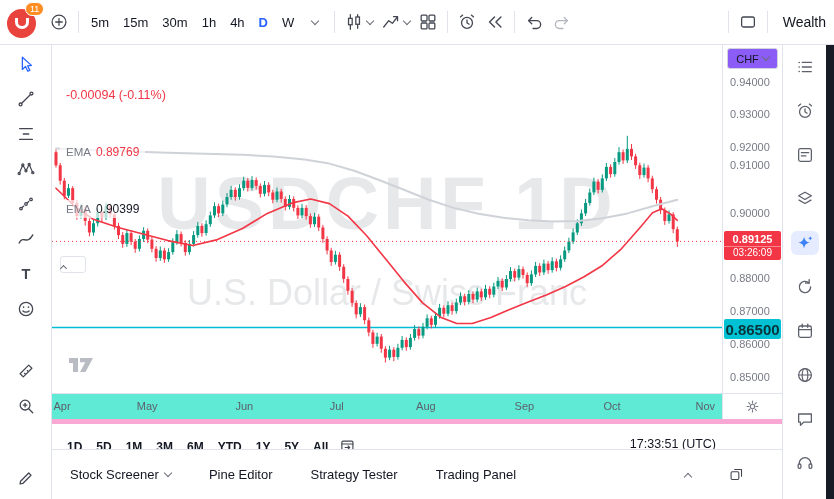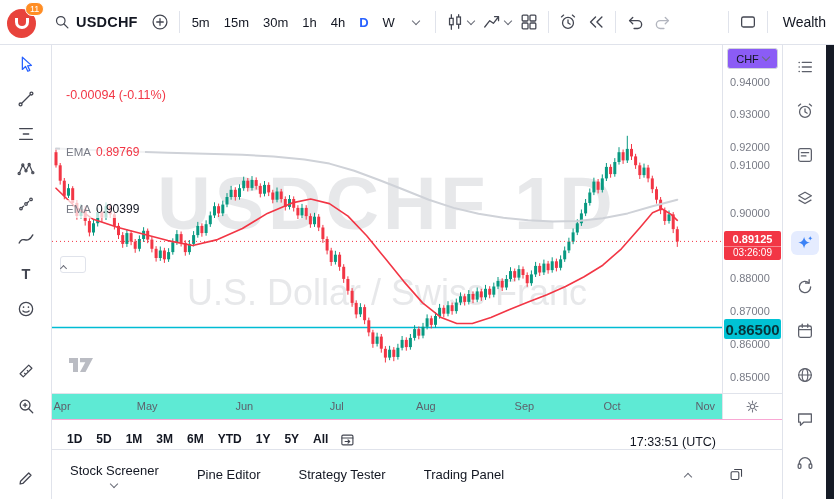--- a/index.html
+++ b/index.html
@@ -79,30 +79,30 @@
   .lb-price { font-size: 11px; font-weight: 600; padding: 1.5px 0; }
   .lb-count { font-size: 10px; padding: 0 0 1.5px; border-top: 1px solid rgba(255,255,255,.4); }
   .level-badge { position: absolute; left: 1px; width: 57px; background: #00c2d4; color: #07343a;
     font-size: 15px; font-weight: 600; text-align: center; border-radius: 2px; padding: 1.5px 0; z-index: 4; }
   .axis-corner { position: absolute; left: 722px; top: 393px; width: 60px; height: 26px; background: #fff;
     border-left: 1px solid #e0e3eb; border-top: 1px solid #e0e3eb; display: flex; align-items: center;
     justify-content: center; z-index: 5; }
 
   
   .range-bar { position: absolute; left: 52px; top: 419px; width: 730px; height: 30px; background: #fff;
-    border-top: 1px solid #f9a8d4; display: flex; align-items: flex-end; padding: 0 8px; z-index: 5; }
+    border-top: 5px solid #f9a8d4; display: flex; align-items: flex-start; padding: 13px 8px; z-index: 5; }
   .ri { font-size: 12px; font-weight: 600; color: #131722; padding: 3px 7px; border-radius: 3px; cursor: pointer; }
   .goto-date { margin-left: 4px; cursor: pointer; display: flex; align-items: center; }
   .clock { margin-left: auto; margin-right: 58px; font-size: 12.5px; color: #131722; cursor: pointer; white-space: nowrap; }
 
   
   .bottom-panel { position: absolute; left: 52px; top: 449px; width: 730px; height: 50px; background: #fff;
     border-top: 1px solid #e0e3eb; display: flex; align-items: center; padding: 0 18px; gap: 38px; z-index: 5; }
   .bp-tab { font-size: 13px; color: #131722; display: flex; align-items: center; gap: 6px;
-    white-space: nowrap; cursor: pointer; flex-direction: column; }
+    white-space: nowrap; cursor: pointer; }
   .bp-icons { margin-left: auto; display: flex; align-items: center; gap: 20px; margin-right: 14px; }
   .bp-icons .tbtn { height: 24px; }
 
   
   .right-toolbar { position: absolute; left: 782px; top: 45px; width: 44px; height: 454px; background: #fff;
     border-left: 1px solid #e0e3eb; display: flex; flex-direction: column; align-items: center;
     padding-top: 10px; gap: 20px; z-index: 5; }
   .rt { width: 28px; height: 24px; display: flex; align-items: center; justify-content: center;
     border-radius: 6px; cursor: pointer; }
   .rt.hl { background: rgba(41,98,255,.12); }
@@ -112,29 +112,20 @@
 <body>
 
 <div class="app">
 
   <div class="topbar">
     <div class="logo">
       <div class="logo-circle">
           <div class="logo-u"></div>
         </div>
       <div class="logo-badge">11</div>
-    </div>
-    <div class="symbol-btn">
-      <span class="ic">
-        <svg width="18" height="18" viewBox="0 0 22 22" fill="none" stroke="#434651" stroke-width="1.5" stroke-linecap="round">
-            <circle cx="9.5" cy="9.5" r="5.2"></circle>
-            <line x1="13.4" y1="13.4" x2="18.2" y2="18.2"></line>
-          </svg>
-      </span>
-      <span class="symbol-label">USDCHF</span>
     </div>
     <div class="tbtn">
       <span class="ic">
         <svg width="20" height="20" viewBox="0 0 22 22" fill="none" stroke="#434651" stroke-width="1.4" stroke-linecap="round">
             <circle cx="11" cy="11" r="7.6"></circle>
             <line x1="11" y1="7.4" x2="11" y2="14.6"></line>
             <line x1="7.4" y1="11" x2="14.6" y2="11"></line>
           </svg>
       </span>
     </div>

